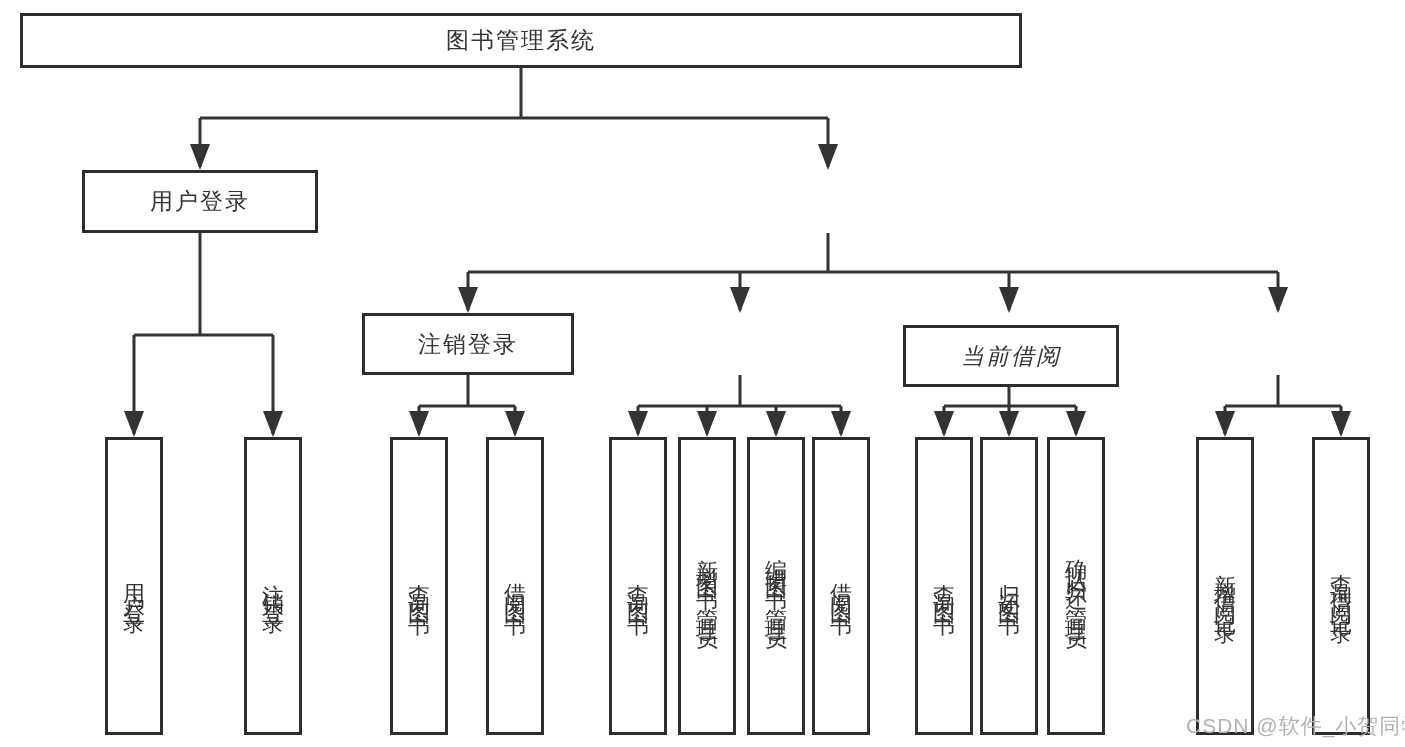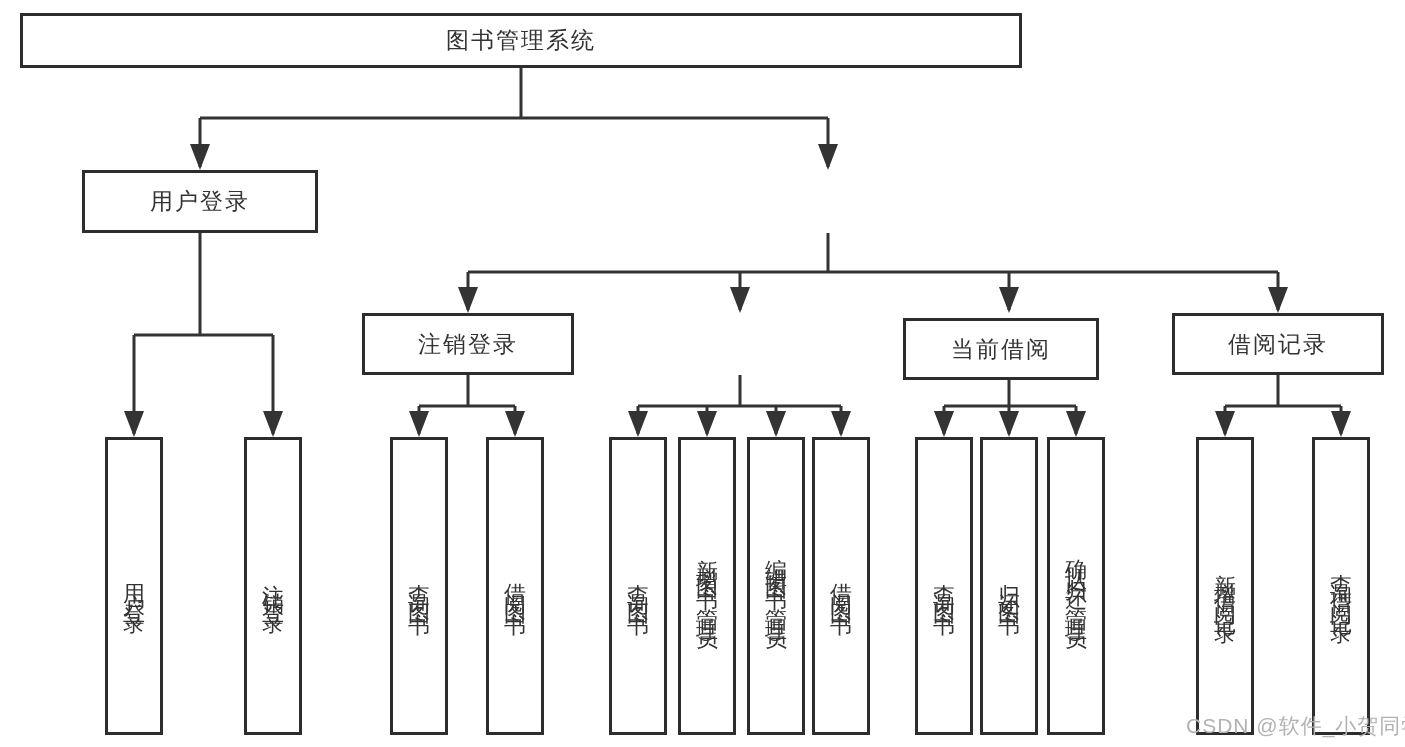--- a/index.html
+++ b/index.html
@@ -69,25 +69,22 @@
     <span>图书管理系统</span>
   </div>
 
   <div class="node hnode" style="left:82px;top:170px;width:236px;height:63px;">
     <span>用户登录</span>
   </div>
 
   <div class="node hnode" style="left:362px;top:313px;width:212px;height:62px;">
     <span>注销登录</span>
   </div>
-  <div class="node hnode" style="left:903px;top:318px;width:196px;height:62px;">
+  <div class="node hnode" style="left:903px;top:325px;width:216px;height:62px;font-style:italic;">
     <span>当前借阅</span>
-  </div>
-  <div class="node hnode" style="left:1172px;top:313px;width:212px;height:62px;">
-    <span>借阅记录</span>
   </div>
 
   <div class="node vnode" style="left:105px;top:437px;width:58px;height:298px;">
     <span class="vtext">用户登录</span>
   </div>
   <div class="node vnode" style="left:244px;top:437px;width:58px;height:298px;">
     <span class="vtext">注销登录</span>
   </div>
 
   <div class="node vnode" style="left:390px;top:437px;width:58px;height:298px;">

